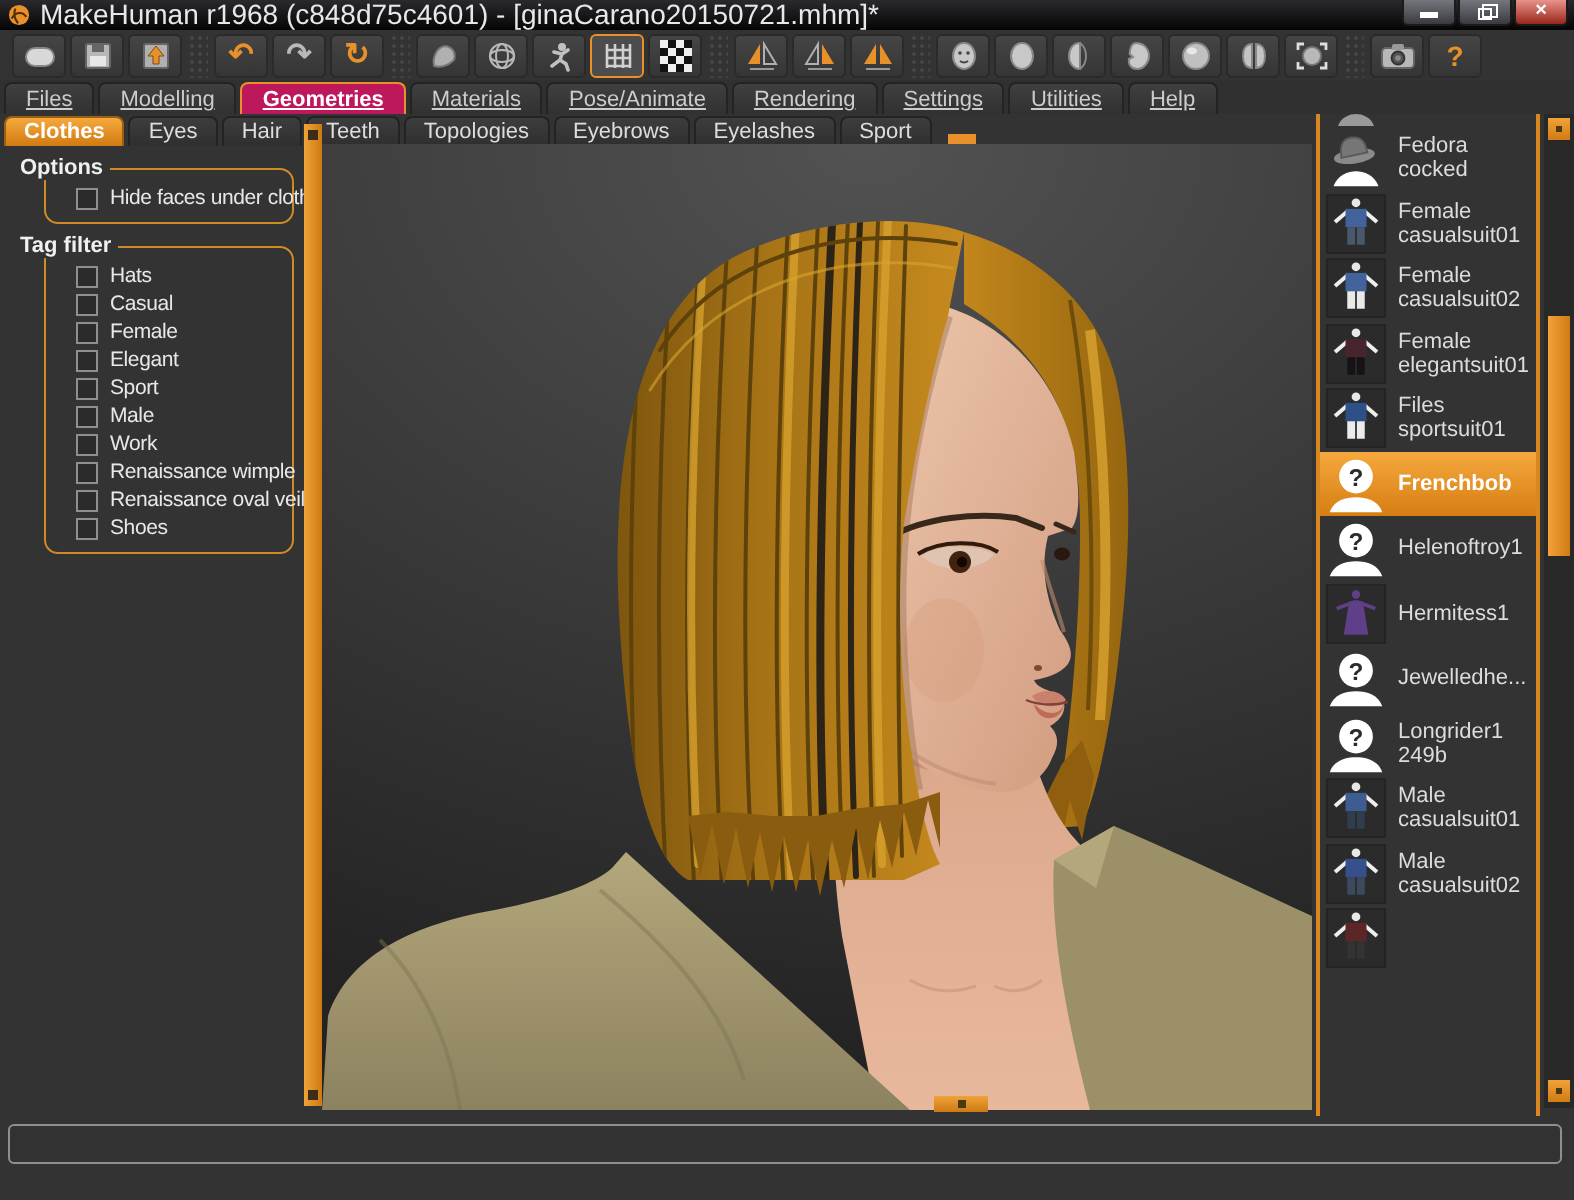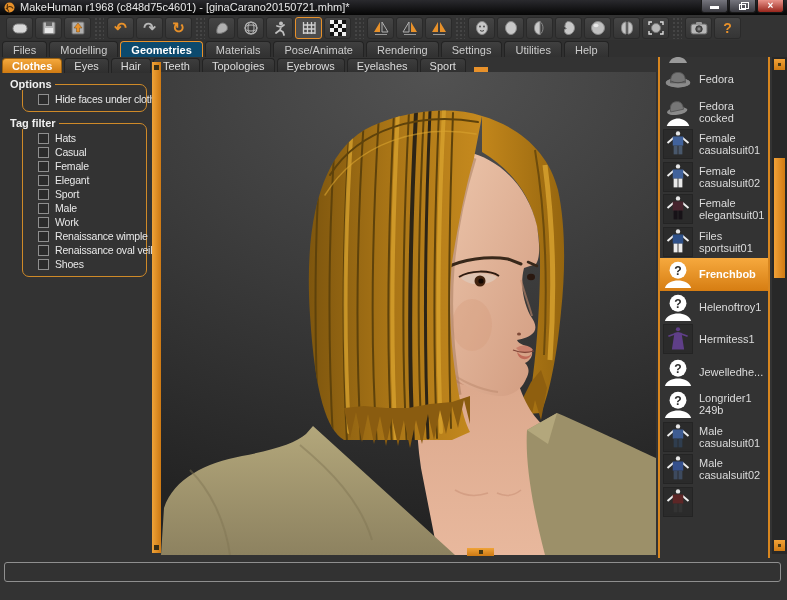--- a/index.html
+++ b/index.html
@@ -4,21 +4,21 @@
 <style>
   html,body{margin:0;padding:0;background:#222;}
   .app{position:relative;width:787px;height:600px;background:#333;overflow:hidden;
        font-family:"Liberation Sans",sans-serif;-webkit-font-smoothing:antialiased;}
 
   
   .titlebar{position:absolute;left:0;top:0;width:787px;height:15px;
     background:linear-gradient(#2a2a2e,#050505);display:flex;align-items:center;gap:5px;
     padding-left:4px;box-sizing:border-box;}
   .titlebar .logo{width:11px;height:11px;flex:none;}
-  .titlebar .wtitle{color:#e8e8e8;font-size:11px;line-height:11px;white-space:nowrap;}
+  .titlebar .wtitle{color:#e8e8e8;font-size:14px;line-height:11px;white-space:nowrap;}
   .winbtns{position:absolute;right:3px;top:0;display:flex;gap:1px;}
   .wbtn{width:27px;height:13px;border:1px solid #1a1a1a;border-top:none;border-radius:0 0 3px 3px;
     background:linear-gradient(#75757d,#3a3a40);color:#fff;display:flex;align-items:center;
     justify-content:center;box-sizing:border-box;padding:0;cursor:default;}
   .wbtn.close{background:linear-gradient(#e9938a,#99261c);}
   .g-min{width:9px;height:3px;background:#fff;margin-top:3px;}
   .g-max{position:relative;width:7px;height:6px;border:1px solid #fff;box-sizing:border-box;margin-top:1px;}
   .g-max::before{content:"";position:absolute;left:1px;top:-3px;width:6px;height:5px;border:1px solid #fff;}
   .g-close{font-size:10px;font-weight:bold;line-height:10px;}
 
@@ -33,22 +33,22 @@
   .tb-sep{width:10px;height:22px;margin:0 2px;flex:none;
     background-image:radial-gradient(circle,#454545 30%,transparent 34%);background-size:4px 4px;}
   .help-q{color:#e8912a;font-weight:bold;font-size:14px;}
   .arrow-ch{font-size:15px;font-weight:bold;}
 
   
   .maintabs{position:absolute;left:0;top:40px;width:787px;height:17px;display:flex;
     align-items:flex-end;padding-left:2px;box-sizing:border-box;background:#303030;}
   .mtab{font-size:11px;color:#ccc;background:linear-gradient(#404040,#313131);
     border:1px solid #232323;border-bottom:none;border-radius:4px 4px 0 0;margin-right:2px;
-    padding:2px 10px 1px 10px;height:16px;line-height:12px;box-sizing:border-box;white-space:nowrap;}
-  .mtab.active{color:#fff;font-weight:bold;border:1px solid #e8912a;border-bottom:none;background:#0c4a6e;}
+    padding:2px 10px 1px 10px;height:16px;line-height:12px;box-sizing:border-box;white-space:nowrap;text-decoration:underline;}
+  .mtab.active{color:#fff;font-weight:bold;border:1px solid #e8912a;border-bottom:none;background:#be185d;}
   .subtabs{position:absolute;left:0;top:57px;width:656px;height:16px;display:flex;
     align-items:flex-end;padding-left:2px;box-sizing:border-box;background:#333;}
   .stab{font-size:11px;color:#ddd;background:linear-gradient(#3d3d3d,#2f2f2f);
     border:1px solid #232323;border-bottom:none;border-radius:4px 4px 0 0;margin-right:2px;
     padding:2px 9px 1px 9px;height:15px;line-height:11px;box-sizing:border-box;white-space:nowrap;}
   .stab.active{color:#fff;font-weight:bold;background:linear-gradient(#f5a93d,#d07b12);border:1px solid #9a6010;border-bottom:none;}
 
   
   .left-panel{position:absolute;left:0;top:73px;width:152px;height:485px;background:#333;}
   .groupbox{position:relative;margin:11px 5px 0 22px;border:1px solid #cf8a28;border-radius:7px;
@@ -490,31 +490,20 @@
 
   <div class="right-panel" id="asset-list">
       <div class="item-partial">
         <svg width="30" height="6" viewBox="0 0 32 8">
           <path d="M4 8 C6 2 12 0 16 0 C20 0 26 2 28 8 Z" fill="#9a9a9a"></path>
         </svg>
       </div>
       <div class="item">
         <span class="thumb">
           <svg width="30" height="30" viewBox="0 0 32 30">
-            <ellipse cx="16" cy="19" rx="13" ry="5" f="" fill="#8a8a8a"></ellipse>
-            <ellipse cx="16" cy="19" rx="13" ry="5" fill="#8a8a8a"></ellipse>
-            <path d="M8 19 C8 12 10 8 16 8 C22 8 24 12 24 19 Z" fill="#767676" stroke="#5a5a5a"></path>
-            <path d="M8 17 Q16 21 24 17" stroke="#4a4a4a" fill="none"></path>
-          </svg>
-        </span>
-        <span class="item-label">Fedora</span>
-      </div>
-      <div class="item">
-        <span class="thumb">
-          <svg width="30" height="30" viewBox="0 0 32 30">
             <path d="M4 30 C6 24 12 22 16 22 C20 22 26 24 28 30 Z" fill="#fff"></path>
             <g transform="rotate(-8 15 13)">
               <ellipse cx="15" cy="14" rx="11" ry="4" fill="#8a8a8a"></ellipse>
               <path d="M8 14 C8 7 10 4 15 4 C20 4 22 7 22 13 Z" fill="#767676" stroke="#5a5a5a"></path>
             </g>
           </svg>
         </span>
         <span class="item-label">Fedora cocked</span>
       </div>
       <div class="item">

